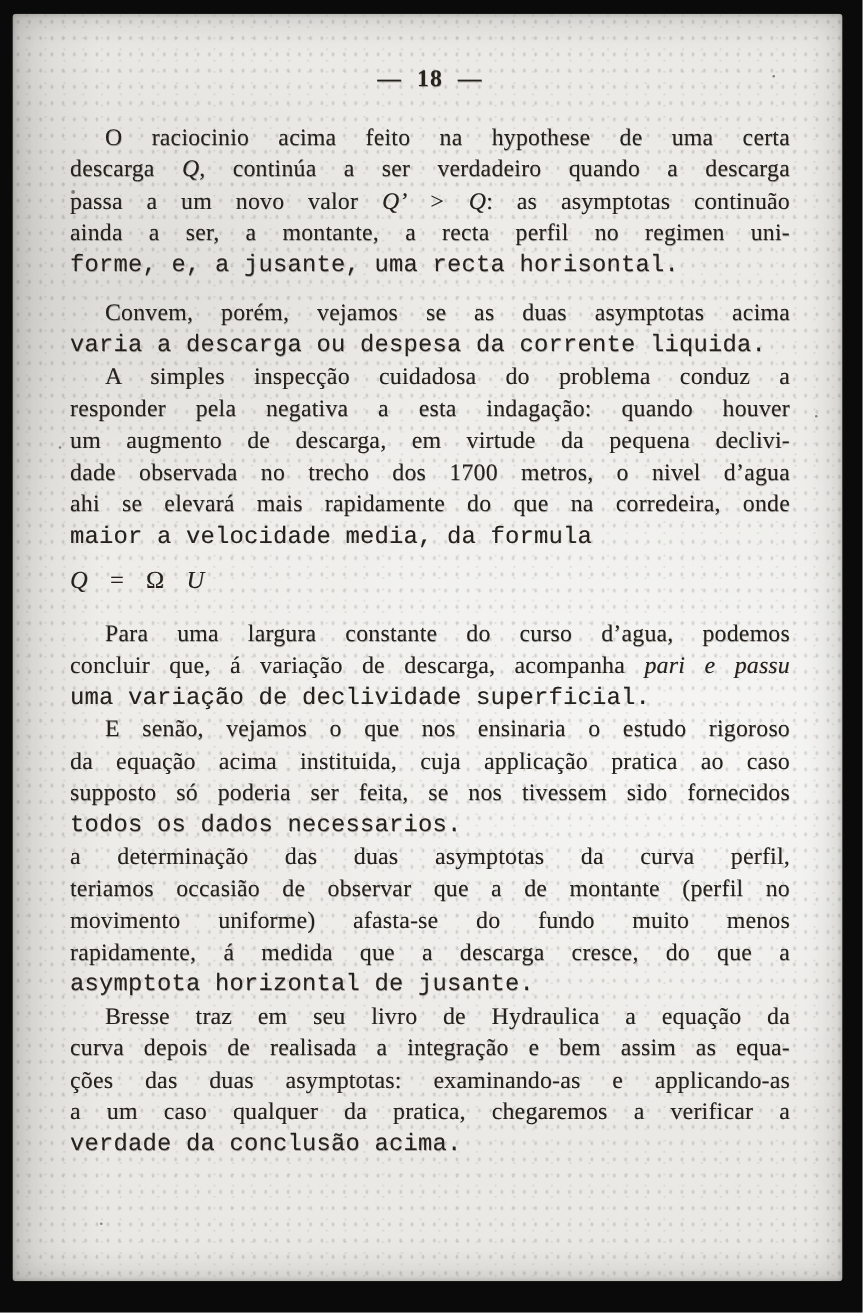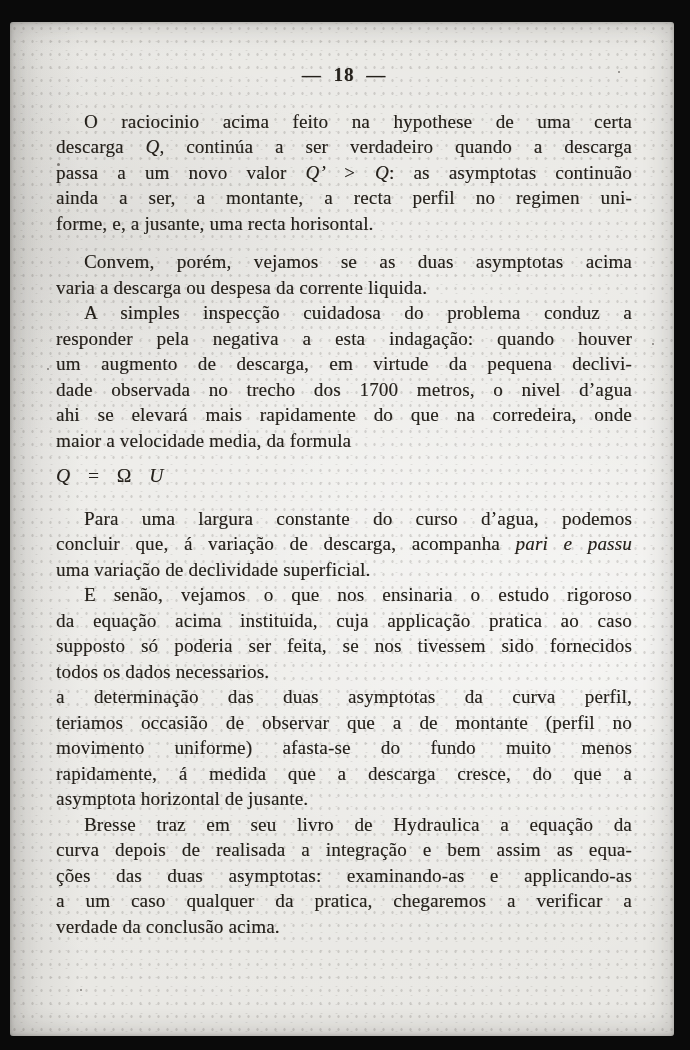--- a/index.html
+++ b/index.html
@@ -3,21 +3,21 @@
 <meta charset="utf-8">
 <style>
   html, body { margin: 0; padding: 0; }
   body {
     width: 690px; height: 1050px;
     position: relative; overflow: hidden;
     background: var(--scan-bg, #0a0a0a);
     font-family: "Liberation Serif", "DejaVu Serif", serif;
   }
   .page {
-    position: absolute; left: 10px; top: 22px;
+    position: absolute; left: 10px; top: 11px;
     width: 664px; height: 1014px;
     border-radius: 3px;
     background:
       linear-gradient(90deg, rgba(60,58,54,0.10), rgba(0,0,0,0) 70px),
       radial-gradient(ellipse 420px 300px at 12% 22%, rgba(92,88,82,0.10), rgba(0,0,0,0) 70%),
       radial-gradient(ellipse 500px 380px at 85% 60%, rgba(255,255,255,0.50), rgba(255,255,255,0) 75%),
       radial-gradient(ellipse 800px 700px at 50% 45%, rgba(255,255,255,0.35), rgba(255,255,255,0) 80%),
       var(--page-bg, #e9e8e4);
     box-shadow: inset 0 0 30px rgba(40,36,30,0.25), inset 0 0 4px rgba(40,36,30,0.30);
   }
@@ -37,21 +37,21 @@
   }
   .page-number {
     margin-top: 40px; text-align: center;
     font-size: 19px; font-weight: bold;
     letter-spacing: 1px; word-spacing: 6px;
   }
   .page-body { margin-top: 21px; }
   .para.gap-after { margin-bottom: 13px; }
   .line { text-align: justify; text-align-last: justify; }
   .line.first { text-indent: 28px; }
-  .line.last { text-align-last: left; }
+  .line.last { text-align-last: left; font-family: Liberation Mono, monospace; }
   .formula {
     margin: 10px 0 17px; 
     font-size: 19.5px; word-spacing: 12px; letter-spacing: 0.5px;
   }
   .speck { position: absolute; background: rgba(45,40,35,0.55); border-radius: 50%; }
 </style>
 </head>
 <body>
 
 <div class="page">

